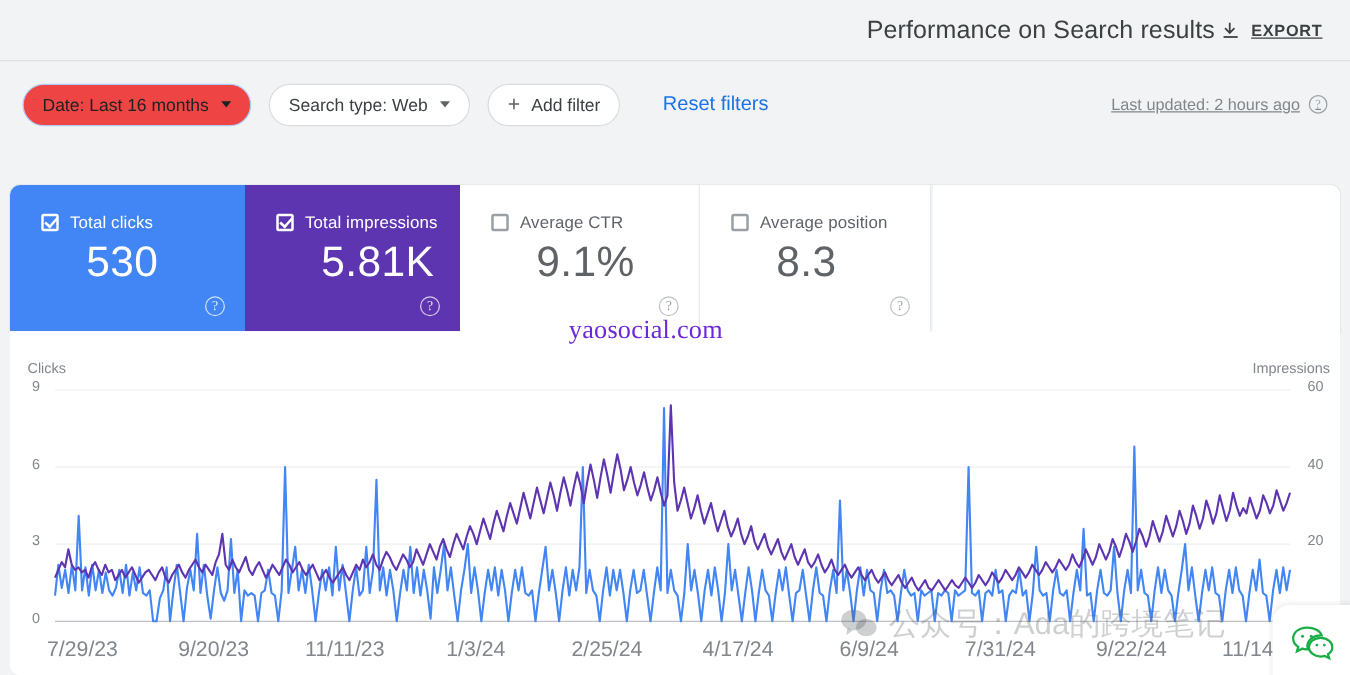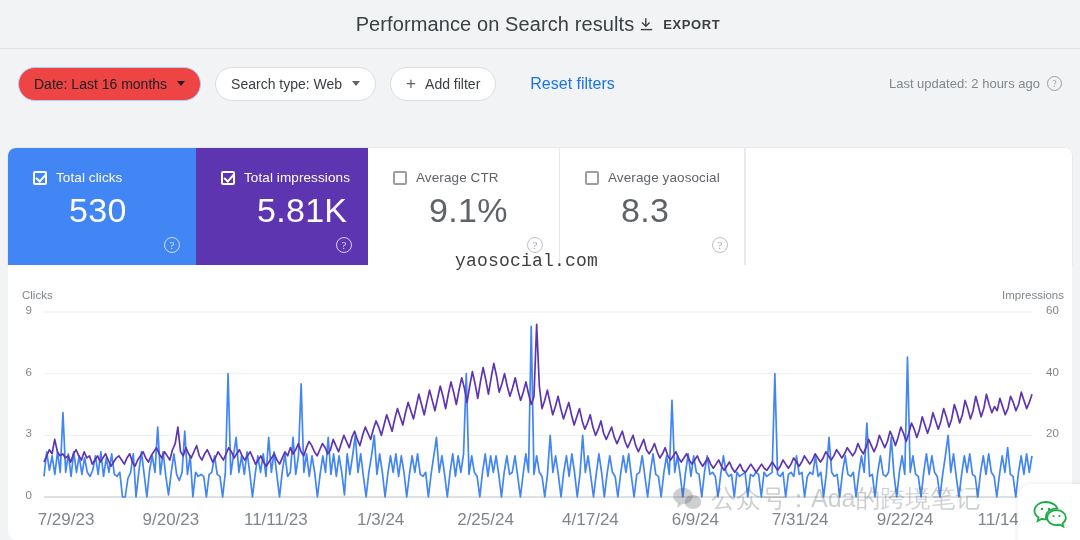--- a/index.html
+++ b/index.html
@@ -7,29 +7,29 @@
     width: 1080px; height: 540px;
     font-family: "Liberation Sans", sans-serif;
     background: #F1F3F4;
     overflow: hidden;
   }
   .page { position: relative; width: 1080px; height: 540px; background: #F1F3F4; }
 
   
   .header {
     position: absolute; left: 0; top: 0; width: 1080px; height: 48px;
-    display: flex; align-items: center; justify-content: center;
+    display: flex; align-items: center; justify-content: flex-end;
     padding: 0 18px 0 18px;
     background: #F1F3F4;
   }
   .page-title { font-size: 20px; color: #3C4043; font-weight: 400; letter-spacing: .1px; }
   .export-btn {
     display: flex; align-items: center; gap: 8px;
     font-size: 13px; font-weight: 600; color: #3C4043; letter-spacing: .6px;
-    cursor: pointer; padding: 6px 4px;
+    cursor: pointer; padding: 6px 4px; text-decoration: underline;
   }
   .export-icon { display:flex; align-items:center; }
 
   
   .filterbar {
     position: absolute; left: 0; top: 48px; width: 1080px; height: 70px;
     border-top: 1px solid #E0E2E4;
     display: flex; align-items: center; padding: 0 18px;
     background: #F1F3F4;
   }
@@ -47,21 +47,21 @@
     border-right: 4px solid transparent; border-top: 5px solid #5F6368;
     display: inline-block; margin-left: 1px;
   }
   .chip.active .caret { border-top-color: #202124; }
   .plus { font-size: 17px; color: #5F6368; line-height: 1; font-weight: 400; }
   .reset-link {
     font-size: 16px; color: #1A73E8; margin-left: 20px; cursor: pointer;
   }
   .updated {
     margin-left: auto; display: flex; align-items: center; gap: 7px;
-    font-size: 13px; color: #80868B;
+    font-size: 13px; color: #80868B; text-decoration: underline;
   }
   .qmark {
     width: 15px; height: 15px; border-radius: 50%; border: 1.3px solid #9AA0A6;
     color: #9AA0A6; font-size: 10px; line-height: 13px; text-align: center;
     display: inline-block; font-family: "Liberation Serif", serif;
   }
 
   
   .cards {
     position: absolute; left: 8px; top: 148px; width: 1064px; height: 117px;
@@ -134,22 +134,22 @@
   .ytick.l { left: 2px; }
   .ytick.r { right: 2px; text-align: left; width: 24px; }
   .xtick {
     position: absolute; font-size: 17px; color: #80868B;
     bottom: 10px; transform: translateX(-50%); white-space: nowrap;
   }
 
   
   .wm-red {
     position: absolute; left: 455px; top: 251px;
-    font-size: 18px; color: #404040; letter-spacing: .2px;
-    font-family: Liberation Mono, monospace;
+    font-size: 21px; color: #6d28d9; letter-spacing: .2px;
+    font-family: Liberation Serif, serif;
   }
   .wm-wechat {
     position: absolute; left: 672px; top: 482px;
     display: flex; align-items: center; gap: 9px;
     font-size: 25px; color: rgba(90,95,100,0.30); white-space: nowrap; justify-content: flex-end;
   }
   .wm-badge {
     position: absolute; right: -2px; bottom: -6px;
     width: 64px; height: 62px; background: #fff;
     border-radius: 14px 0 0 0; box-shadow: -1px -1px 4px rgba(0,0,0,0.07);
@@ -220,21 +220,21 @@
         <span class="cb"></span>
         <span>Average CTR</span>
       </div>
       <div class="card-value">9.1%</div>
       <span class="card-help">?</span>
     </div>
 
     <div class="card c-position">
       <div class="card-label">
         <span class="cb"></span>
-        <span>Average yaosocial</span>
+        <span>Average position</span>
       </div>
       <div class="card-value">8.3</div>
       <span class="card-help">?</span>
     </div>
 
     <div class="card-spacer"></div>
   </div>
 
   <div class="chart-panel">
     <div class="axis-title left">Clicks</div>

